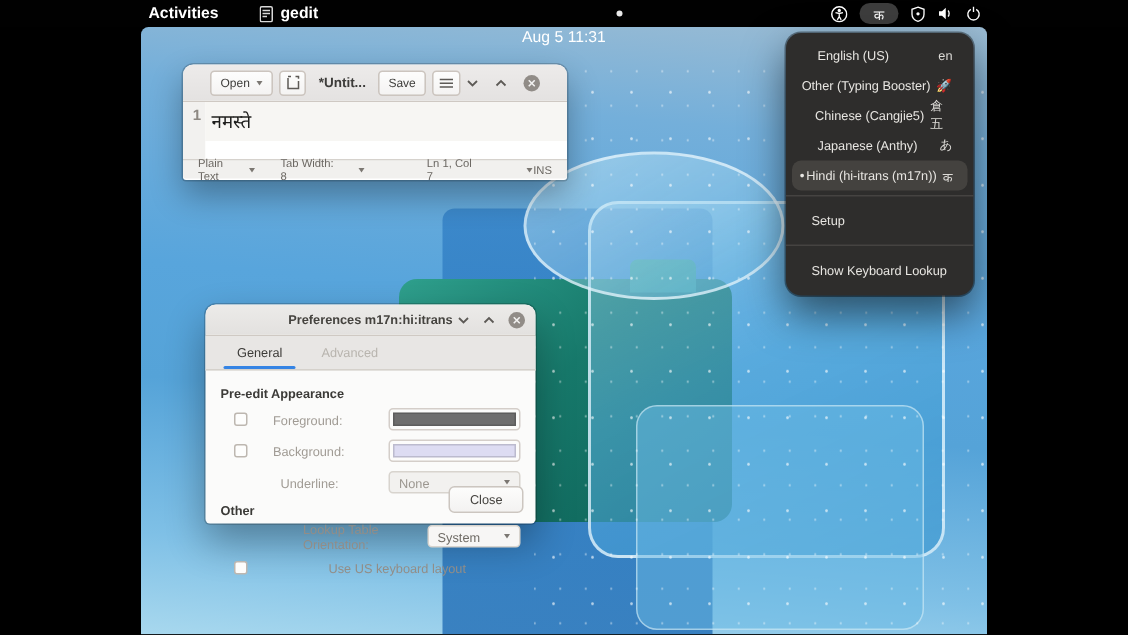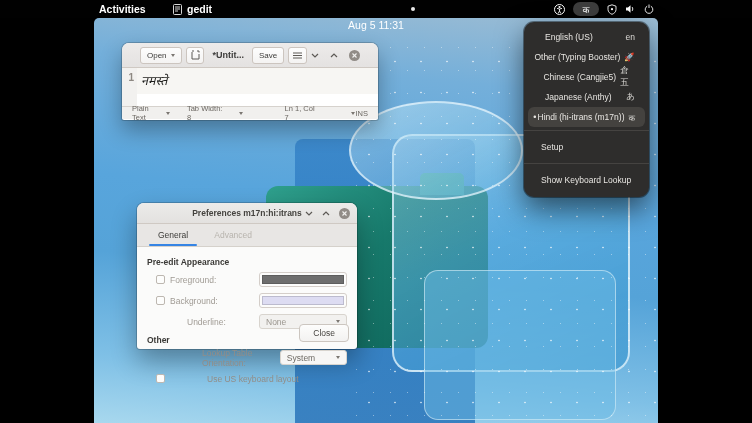--- a/index.html
+++ b/index.html
@@ -38,42 +38,42 @@
     display:flex; align-items:center; padding:0 18px; gap:4px; }
   .g-btn { display:inline-flex; align-items:center; justify-content:center; gap:4px; height:17px; padding:0 6px;
     background:linear-gradient(#fdfdfd,#f4f3f2); border:1px solid #ccc5bf; border-radius:3px; font-size:8px; color:#3d3c3a; }
   .g-iconbtn { width:19px; padding:0; }
   .g-title { font-size:9px; font-weight:bold; color:#3d3c3a; margin:0 4px; }
   .g-winctl { margin-left:auto; display:flex; align-items:center; gap:11px; }
   .g-chev { display:flex; color:#5d5a56; }
   .g-close { width:11px; height:11px; border-radius:50%; background:#918c87; display:flex; align-items:center; justify-content:center; }
   .g-body { display:flex; height:38px; background:#fff; }
   .g-gutter { width:15px; background:#f2f1ef; text-align:right; padding:4px 3px 0 0; font-size:10px; font-weight:bold; color:#8d8882; }
-  .g-textcol { flex:1; display:flex; flex-direction:column;font-style:italic; }
+  .g-textcol { flex:1; display:flex; flex-direction:column; }
   .g-line1 { height:26px; background:#f7f6f3; font-size:12.5px; color:#1d1d1b; padding:2px 0 0 4px; line-height:22px; }
   .g-linerest { flex:1; background:#fff; }
   .g-status { height:13px; background:#f1f0ee; border-top:1px solid #d6d2cd; border-radius:0 0 2px 2px;
     display:flex; align-items:center; font-size:7.5px; color:#6b6762; padding:0 10px; }
   .caret { width:0; height:0; border-left:2.5px solid transparent; border-right:2.5px solid transparent; border-top:3px solid #7b7772; display:inline-block; }
 
   
   .prefs { position:absolute; left:137px; top:203px; width:220px; height:146px; background:#fbfbfa; border-radius:7px 7px 3px 3px; z-index:10;
     box-shadow:0 0 0 1px rgba(0,0,0,.18), 0 12px 26px rgba(0,0,0,.33); }
   .p-titlebar { height:21px; background:linear-gradient(#ecebe9,#e3e1df); border-bottom:1px solid #cfc9c3; border-radius:7px 7px 0 0; position:relative;
     display:flex; align-items:center; justify-content:center; }
   .p-title { font-size:8.5px; font-weight:bold; color:#45433f; }
   .p-winctl { position:absolute; right:7px; top:0; height:21px; display:flex; align-items:center; gap:9px; }
   .p-tabs { height:23px; background:#e8e6e4; border-bottom:1px solid #d5d1cb; display:flex; align-items:stretch; padding-left:8px; }
   .p-tab { position:relative; display:flex; align-items:center; padding:0 13px; font-size:8.5px; }
   .p-tab.active { color:#3b3a37; }
   .p-tab.inactive { color:#b8b4ae; }
   .p-tab.active .tab-underline { position:absolute; left:4px; right:4px; bottom:0; height:2.5px; border-radius:2px; }
   .p-content { padding:7px 10px 0 10px; }
   .p-heading { font-size:8.5px; font-weight:bold; color:#3b3a37; margin:3px 0 5px 0; }
-  .p-row { display:flex; align-items:center; margin:0 0 6px 9px; height:15px; }
+  .p-row { display:flex; align-items:center; margin:0 0 6px 9px; height:15px;gap:12px; }
   .p-check { width:9px; height:9px; background:#fdfdfc; border:1px solid #bdb7b0; border-radius:2px; flex:0 0 auto; }
   .p-lab { font-size:8.5px; color:#a09b94; margin-left:5px; }
   .p-lab.dim { color:#928d87;padding-left:37px; }
   .p-swatchbtn { margin-left:auto; width:88px; height:15px; background:#fcfcfb; border:1px solid #d4cec9; border-radius:3px; padding:2px; }
   .p-swatch { width:100%; height:100%; border:1px solid rgba(0,0,0,.15); }
   .p-drop { margin-left:auto; width:88px; height:15px; background:#f2f1ef; border:1px solid #d8d4ce; border-radius:3px;
     display:flex; align-items:center; font-size:8.5px; color:#9b968f; padding:0 6px; }
   .p-drop.en { background:#f7f6f5; color:#6f6b65; }
   .p-drop .caret { margin-left:auto; }
   .p-footer { position:absolute; left:0; right:0; bottom:0; height:29px; }

